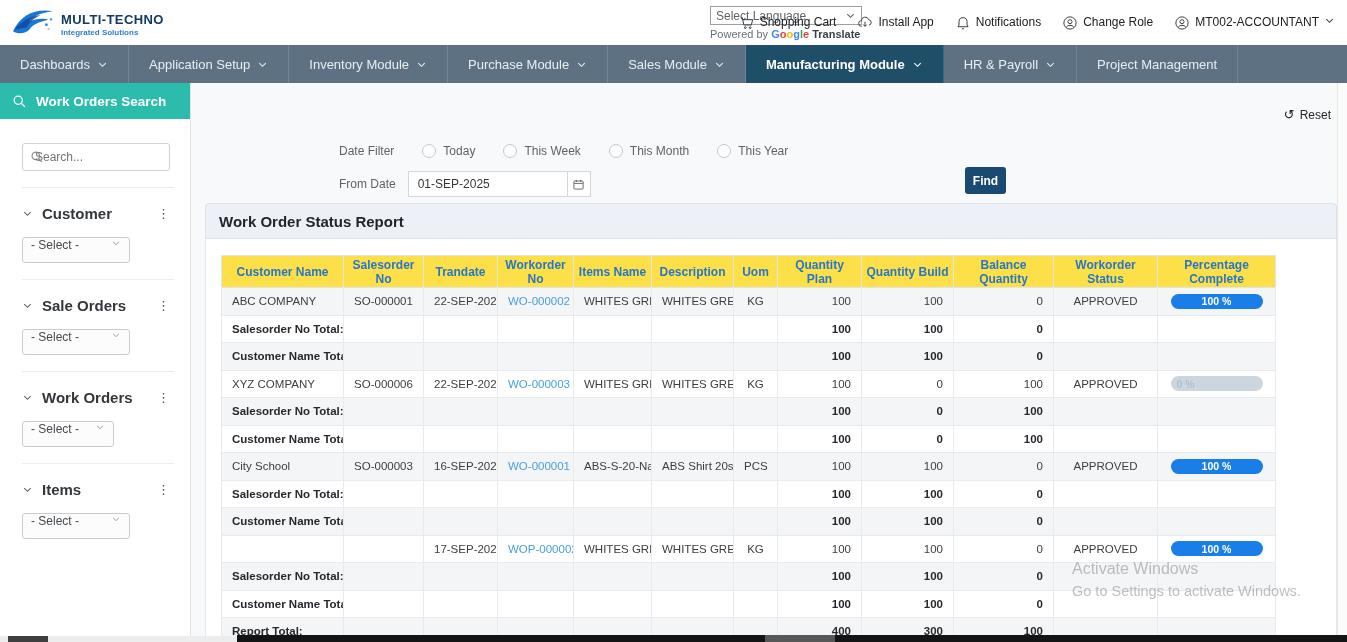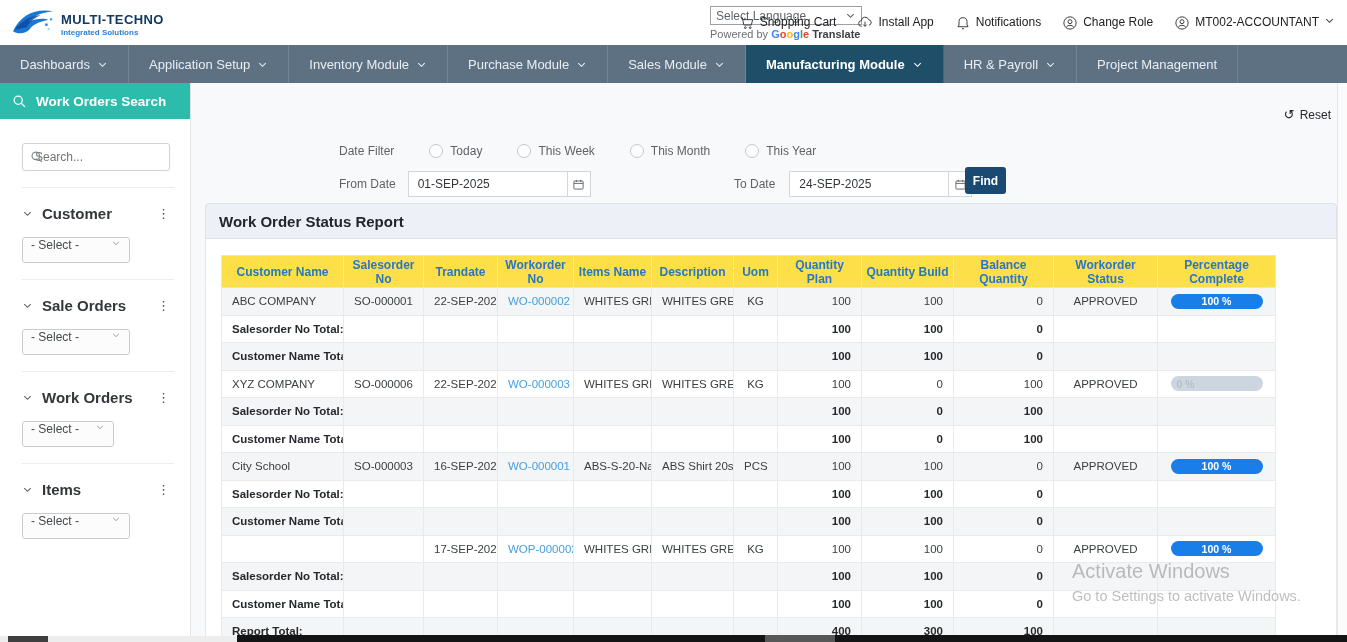--- a/index.html
+++ b/index.html
@@ -44,21 +44,21 @@
   .section-title { font-size: 15px; font-weight: bold; color: #33373b; }
   .kebab { margin-left: auto; color: #4a4e52; font-family: "DejaVu Sans", sans-serif; font-size: 13px; cursor: pointer; padding: 0 4px; }
   .side-select { margin-top: 15px; width: 108px; height: 26px; border: 1px solid #c9cdd1; border-radius: 3px;
                  background: #fcfcfc; font-size: 12px; color: #45494d; display: flex; 
                  justify-content: space-between; padding: 0 8px; cursor: pointer; }
 
   
   .reset-btn { position: absolute; top: 24px; right: 16px; display: flex; align-items: center; gap: 5px;
                font-size: 12px; color: #24282c; cursor: pointer; }
   .reset-glyph { font-family: "DejaVu Sans", sans-serif; font-size: 13px; color: #24282c; }
-  .filter-row1 { position: absolute; top: 61px; left: 148px; display: flex; align-items: center; gap: 35px;
+  .filter-row1 { position: absolute; top: 61px; left: 148px; display: flex; align-items: center; gap: 28px;
                  font-size: 12px; color: #5f6368; }
   .radio-opt { display: flex; align-items: center; gap: 7px; cursor: pointer; }
   .radio { width: 14px; height: 14px; border: 1px solid #c5c9cc; border-radius: 50%; background: #fdfdfd; flex: none; }
   .flabel { font-size: 12px; color: #5f6368; }
   .from-group { position: absolute; top: 88px; left: 148px; display: flex; align-items: center; }
   .to-group { position: absolute; top: 88px; left: 543px; display: flex; align-items: center; }
   .date-wrap { display: flex; margin-left: 12px; }
   .to-group .date-wrap { margin-left: 14px; }
   .date-box { width: 160px; height: 26px; border: 1px solid #d3d7db; background: #fff; font-size: 12px;
               color: #33373b; display: flex; align-items: center; padding-left: 9px; }
@@ -87,21 +87,21 @@
   td.num { text-align: right; }
   tr.subtotal td, tr.grandtotal td { font-weight: bold; color: #26292e; }
   a.wo-link { color: #48a0dc; text-decoration: none; }
   .pill { height: 15px; width: 92px; border-radius: 8px; font-size: 10.5px; font-weight: bold;
           display: flex; align-items: center; justify-content: center; margin: 0 auto; }
   .pill.blue { background: #1a7ee8; color: #fff; }
   .pill.grey { background: #ccd6e1; color: #b2c0ce; justify-content: flex-start; padding-left: 6px; }
 
   
   .watermark { position: absolute; left: 881px; top: 477px; z-index: 40; color: #8a8a8a; opacity: .55; pointer-events: none; }
-  .wm1 { font-size: 20px; }
+  .wm1 { font-size: 16px; }
   .wm2 { font-size: 14.5px; margin-top: 5px; }
   .v-scroll { position: absolute; top: 83px; right: 0; width: 10px; bottom: 6px; background: #fbfbfb;
               border-left: 1px solid #e7e7e7; z-index: 55; }
   .h-track-left { position: absolute; bottom: 0; left: 0; width: 237px; height: 6px; background: #ededed; z-index: 60; }
   .h-thumb-left { position: absolute; bottom: 0; left: 8px; width: 40px; height: 6px; background: #3f3f3f; z-index: 61; }
   .h-track-dark { position: absolute; bottom: 0; left: 237px; right: 0; height: 7px; background: #141414; z-index: 60; }
   .h-thumb-dark { position: absolute; bottom: 0; left: 765px; width: 70px; height: 7px; background: #575757; z-index: 61; }
 </style>
 </head>
 <body>
@@ -346,32 +346,20 @@
         <span class="date-box">01-SEP-2025</span>
         <span class="cal-btn">
           <svg width="13" height="13" viewBox="0 0 24 24" fill="none" stroke="#5f6368" stroke-width="1.7">
               <rect x="3.5" y="5.5" width="17" height="15" rx="1.5"></rect>
               <path d="M3.5 10h17M8 3.5v4M16 3.5v4"></path>
             </svg>
         </span>
       </span>
     </div>
 
-    <div class="to-group">
-      <span class="flabel">To Date</span>
-      <span class="date-wrap">
-        <span class="date-box">24-SEP-2025</span>
-        <span class="cal-btn">
-          <svg width="13" height="13" viewBox="0 0 24 24" fill="none" stroke="#5f6368" stroke-width="1.7">
-              <rect x="3.5" y="5.5" width="17" height="15" rx="1.5"></rect>
-              <path d="M3.5 10h17M8 3.5v4M16 3.5v4"></path>
-            </svg>
-        </span>
-      </span>
-    </div>
 
     <button class="find-btn">Find</button>
 
     <div class="panel">
       <div class="panel-head">
         <span class="panel-title">Work Order Status Report</span>
       </div>
       <div class="panel-body">
         <table>
           <colgroup>

